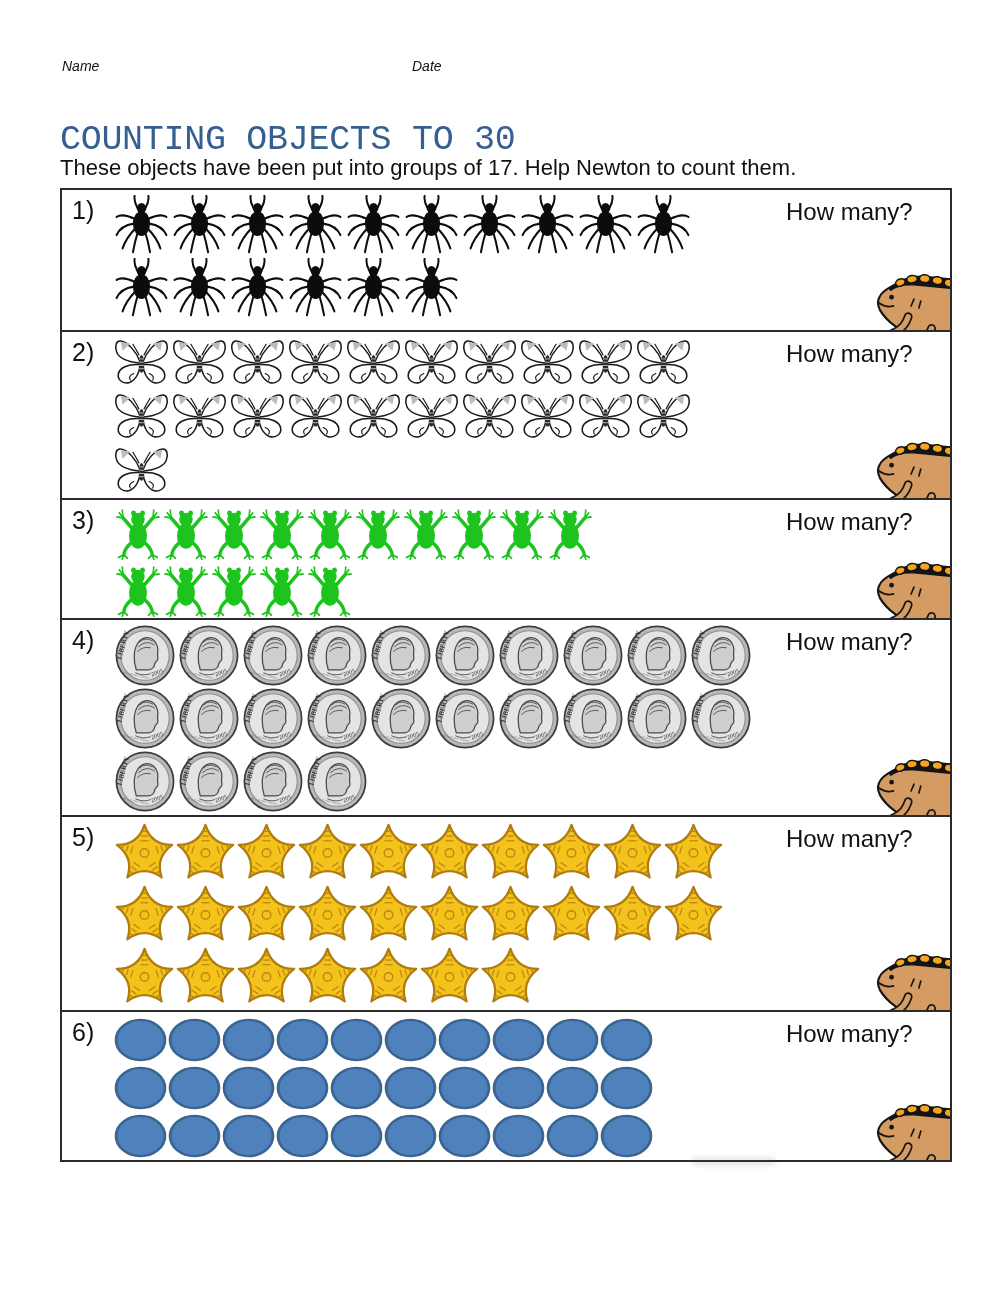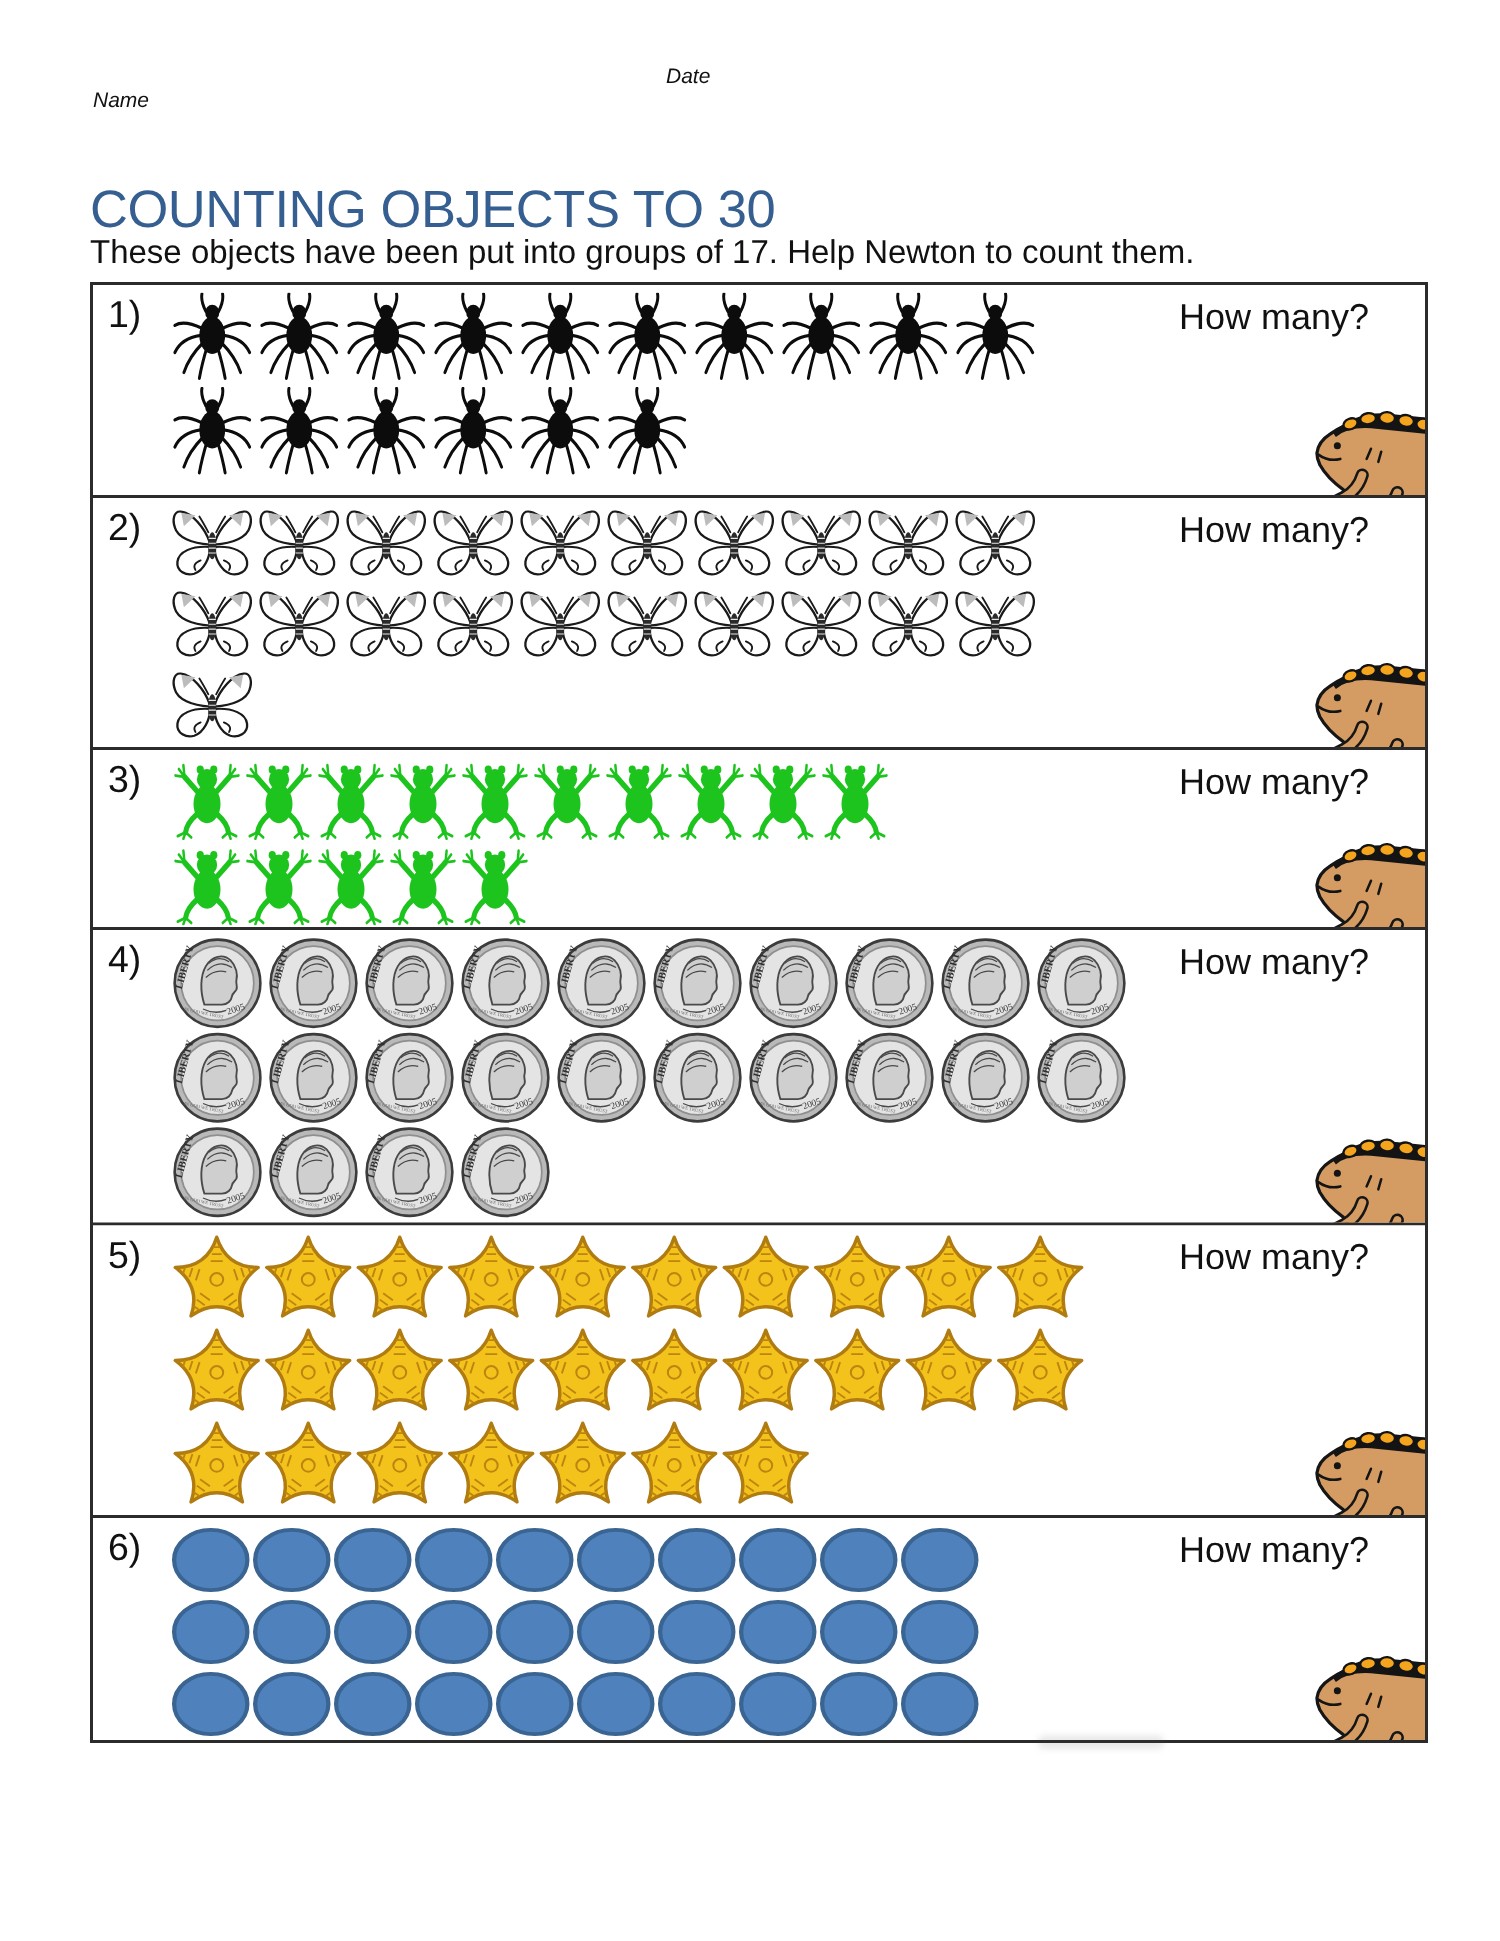--- a/index.html
+++ b/index.html
@@ -2,24 +2,24 @@
 <html style="--title-blue: #365f91; --text-black: #111111; --border-dark: #2b2b2b; --spider-black: #0c0c0c; --butterfly-outline: #1a1a1a; --butterfly-gray: #bcbcbc; --frog-green: #1ec41e; --starfish-gold: #f3c31c; --starfish-outline: #b07b10; --starfish-stripe: #bd8410; --circle-fill: #4f81bd; --circle-outline: #3a6492; --coin-rim: #b9b9b9; --coin-face: #e4e4e4; --lizard-tan: #d49b63; --lizard-crest-orange: #f5a41e;"><head>
 <meta charset="utf-8">
 <style>
   html,body{margin:0;padding:0;background:#fff;}
   body{
     width:1000px;height:1294px;position:relative;overflow:hidden;
     font-family:"Liberation Sans",sans-serif;color:var(--text-black,#111);
   }
   .hdr-label{position:absolute;font-size:14px;font-style:italic;}
   .name-label{top:58px;left:62px;}
-  .date-label{top:42px;left:412px;margin-left:32px;}
+  .date-label{top:58px;left:412px;}
   .page-title{
     position:absolute;top:97px;left:60px;
-    font-family:Liberation Sans, sans-serif;font-weight:400;
+    font-family:Liberation Mono, monospace;font-weight:400;
     font-size:35px;letter-spacing:-0.3px;color:var(--title-blue,#365f91);
   }
   .instructions{position:absolute;top:155px;left:60px;font-size:22px;}
   .worksheet-table{
     position:absolute;top:188px;left:60px;width:888px;
     border:2px solid var(--border-dark,#2b2b2b);
   }
   .w-row{position:relative;display:flex;overflow:hidden;border-bottom:2px solid var(--border-dark,#2b2b2b);background:#fff;}
   .w-row:last-child{border-bottom:none;}
   .row-spider{height:140px}.row-butterfly{height:166px}.row-frog{height:118px}

